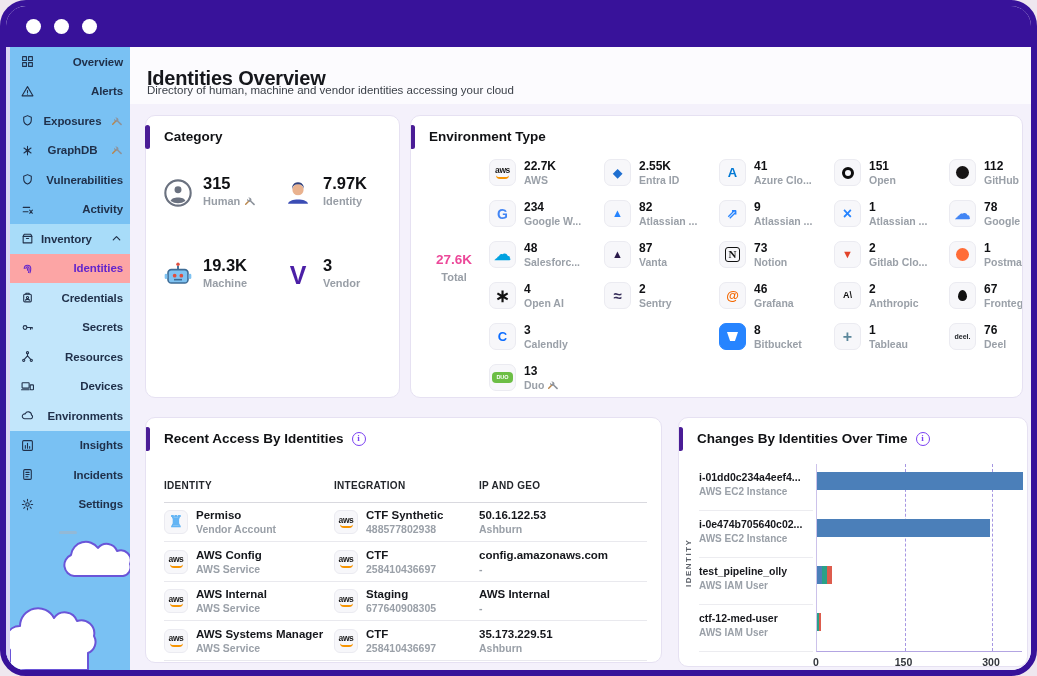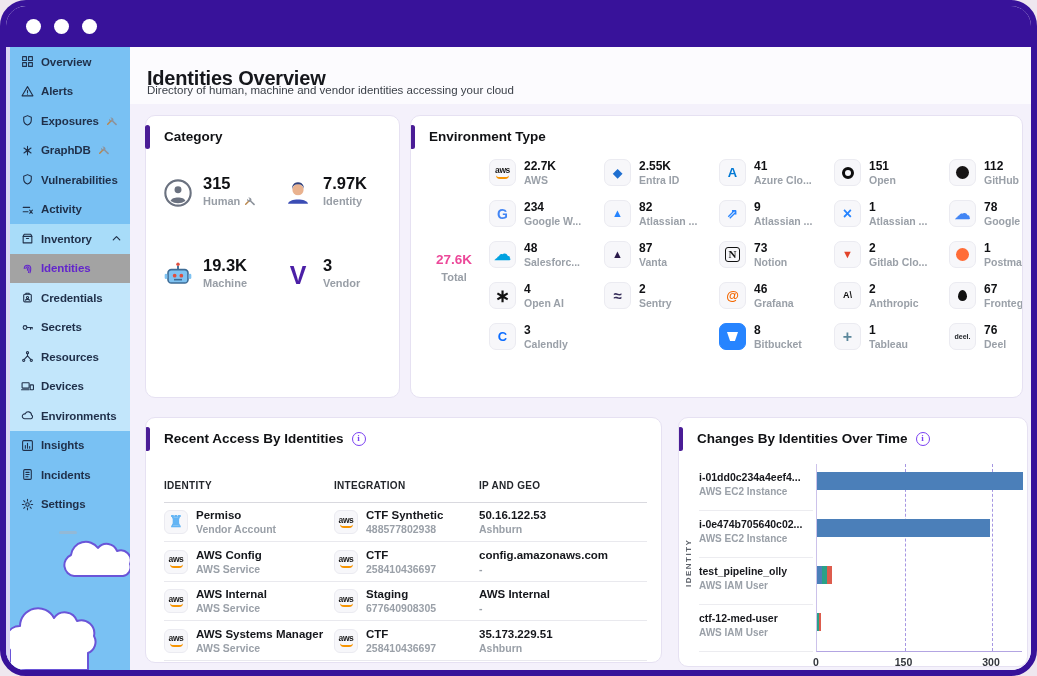--- a/index.html
+++ b/index.html
@@ -7,23 +7,23 @@
   *{box-sizing:border-box;}
   .window{position:absolute;inset:0;border:6px solid #38129a;border-radius:26px;overflow:hidden;background:#f4f1fb;}
   .topbar{height:41px;background:#38129a;display:flex;align-items:center;padding-left:20px;gap:13px;}
   .wdot{width:15px;height:15px;border-radius:50%;background:#fff;}
   .app{display:flex;height:calc(100% - 41px);}
 
   
   .sidebar{width:124px;flex:none;position:relative;background:#79c1f3;overflow:hidden;}
   .scrollstrip{position:absolute;left:0;top:0;width:4px;height:100%;background:#dcd4f4;z-index:6;}
   .side-group{position:relative;z-index:2;}
-  .g-top{background:#79c1f3}.g-inventory{background:#a8dcf9}.g-selected{background:#a3a3a3}
+  .g-top{background:#79c1f3}.g-inventory{background:#a8dcf9}.g-selected{background:#fca5a5}
   .g-children{background:#c2e6fb}.g-bottom{background:#79c1f3}
-  .side-item{height:29.5px;display:flex;align-items:center;padding:0 7px 0 15px;gap:7px;cursor:pointer;}
+  .side-item{height:29.5px;display:flex;align-items:center;padding:0 7px 0 15px;gap:7px;cursor:pointer;justify-content:space-between;}
   .sicon{width:13px;height:13px;flex:none;display:flex;}
   .sicon svg{width:13px;height:13px;}
   .slabel{font-size:11.5px;font-weight:700;color:#1f2f49;white-space:nowrap;letter-spacing:-.1px;}
   .side-item.selected .slabel{color:#6326cc;}
   .wrench{width:12px;height:12px;display:inline-flex;flex:none;}
   .wrench svg{width:12px;height:12px;}
   .chev{margin-left:auto;width:13px;height:13px;display:flex;}
   .chev svg{width:13px;height:13px;}
   .sidedash{width:18px;height:3px;background:#93b9d6;border-radius:2px;margin:12px auto 0;position:relative;z-index:2;}
   .clouds{position:absolute;left:0;bottom:0;width:124px;height:160px;z-index:1;}
@@ -422,20 +422,34 @@
               </div>
               <div class="env-item">
                 <span class="tile">
                   <i class="g" style="color:#0B6CFF;font-size:13px;font-weight:800;">C</i>
                 </span>
                 <div>
                   <div class="env-val">3</div>
                   <div class="env-lab">Calendly</div>
                 </div>
               </div>
+              <div class="env-item">
+                <span class="tile">
+                  <i class="duo">DUO</i>
+                </span>
+                <div>
+                  <div class="env-val">13</div>
+                  <div class="env-lab">Duo<span class="wrench">
+                      <svg viewBox="0 0 24 24">
+                        <path fill="#8d939c" d="M21.6 18.2l-6.9-6.9c.6-1.6.2-3.5-1.1-4.8-1.4-1.4-3.3-1.8-4.9-1.2l2.9 2.9-2.2 2.2-2.9-2.9c-.6 1.6-.2 3.6 1.2 4.9 1.3 1.3 3.2 1.7 4.8 1.1l6.9 6.9c.4.4 1 .4 1.4 0l.8-.8c.4-.4.4-1 0-1.4z"></path>
+                        <path fill="#b9854a" d="M2.4 17.6l6-6 2 2-6 6c-.6.6-1.4.6-2 0-.6-.6-.6-1.4 0-2z"></path>
+                      </svg>
+                    </span></div>
+                </div>
+              </div>
             </div>
             <div class="env-col">
               <div class="env-item">
                 <span class="tile">
                   <i class="g" style="color:#1f6fd0;font-size:12px;font-weight:800;">◆</i>
                 </span>
                 <div>
                   <div class="env-val">2.55K</div>
                   <div class="env-lab">Entra ID</div>
                 </div>

